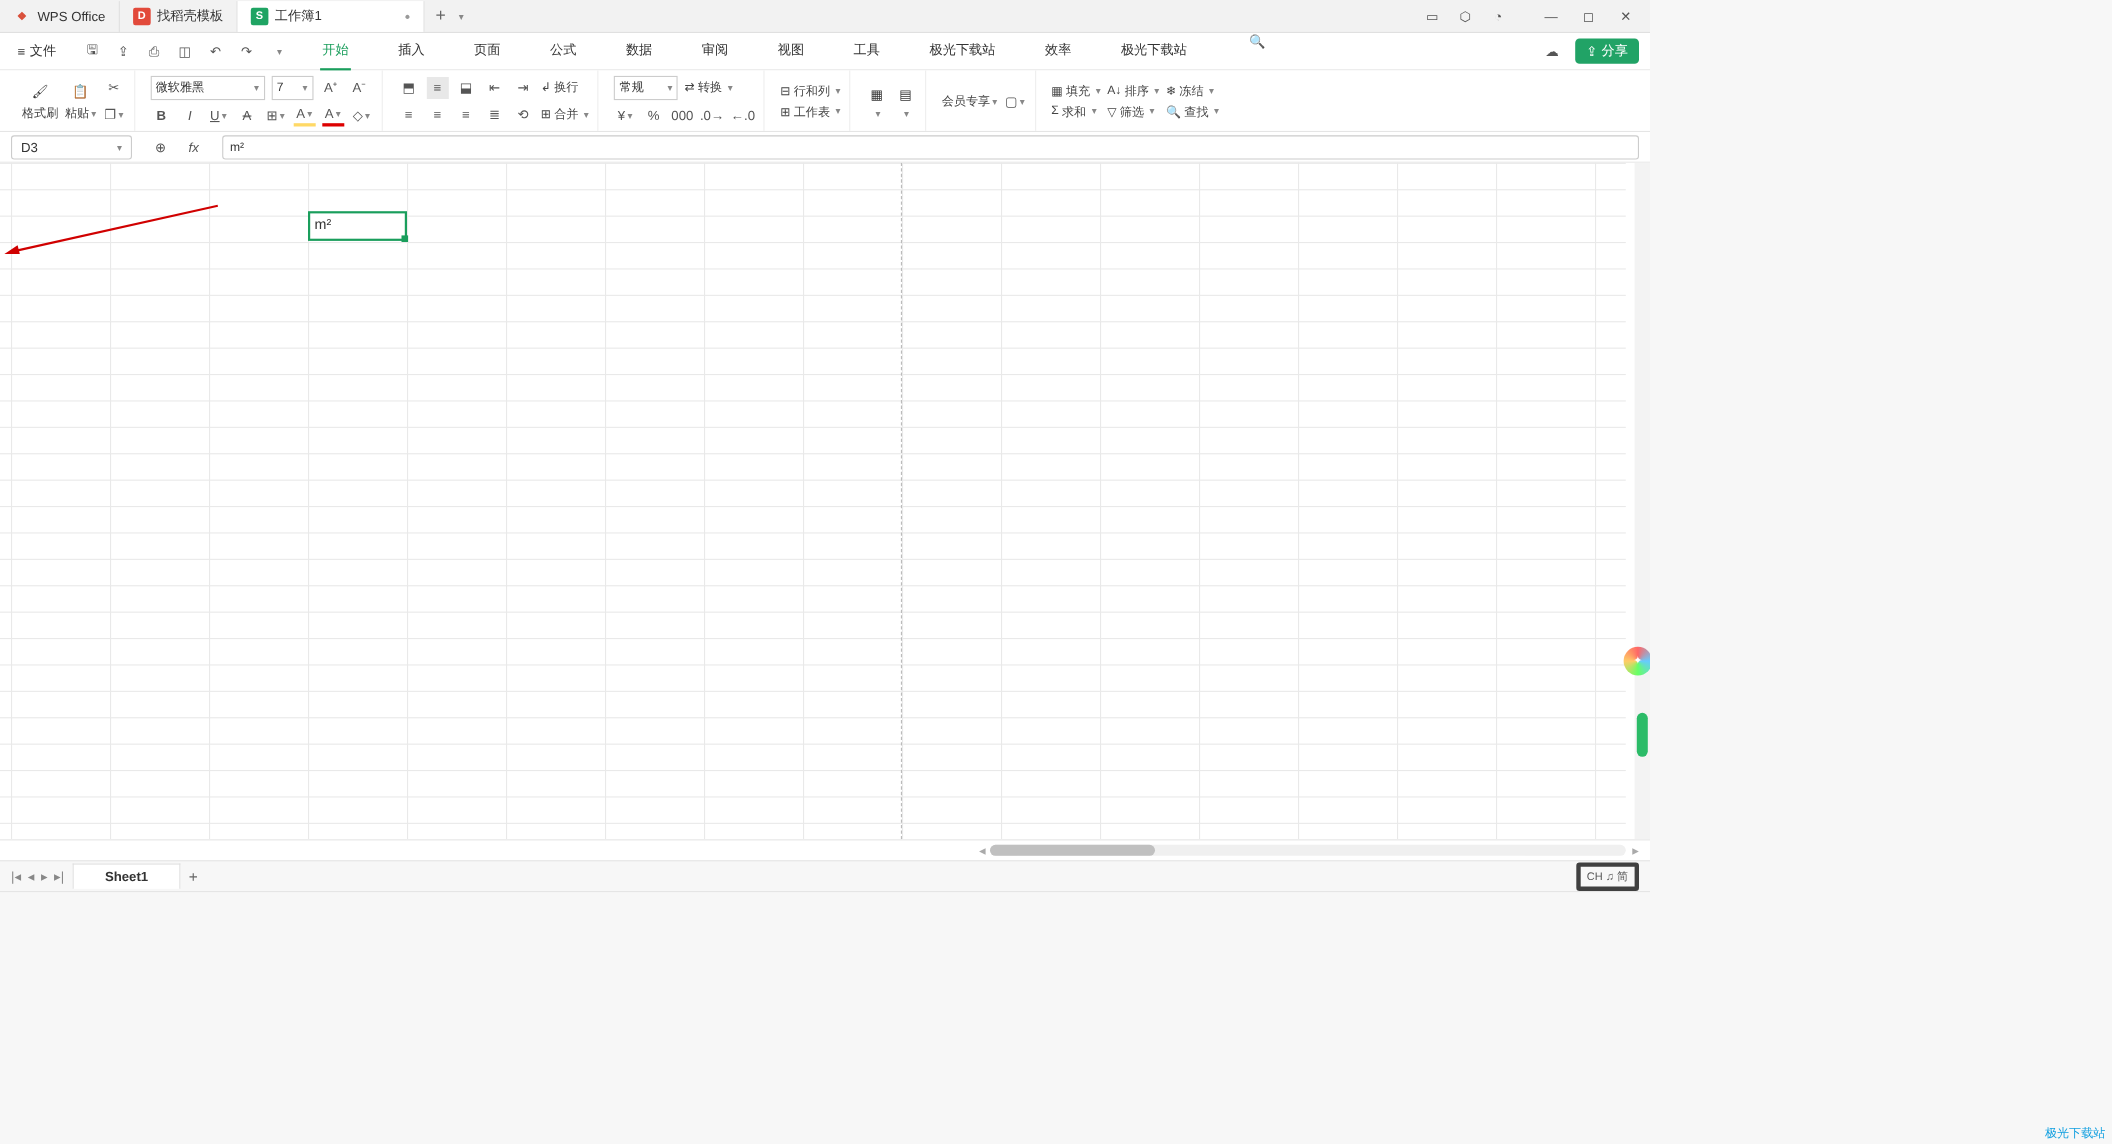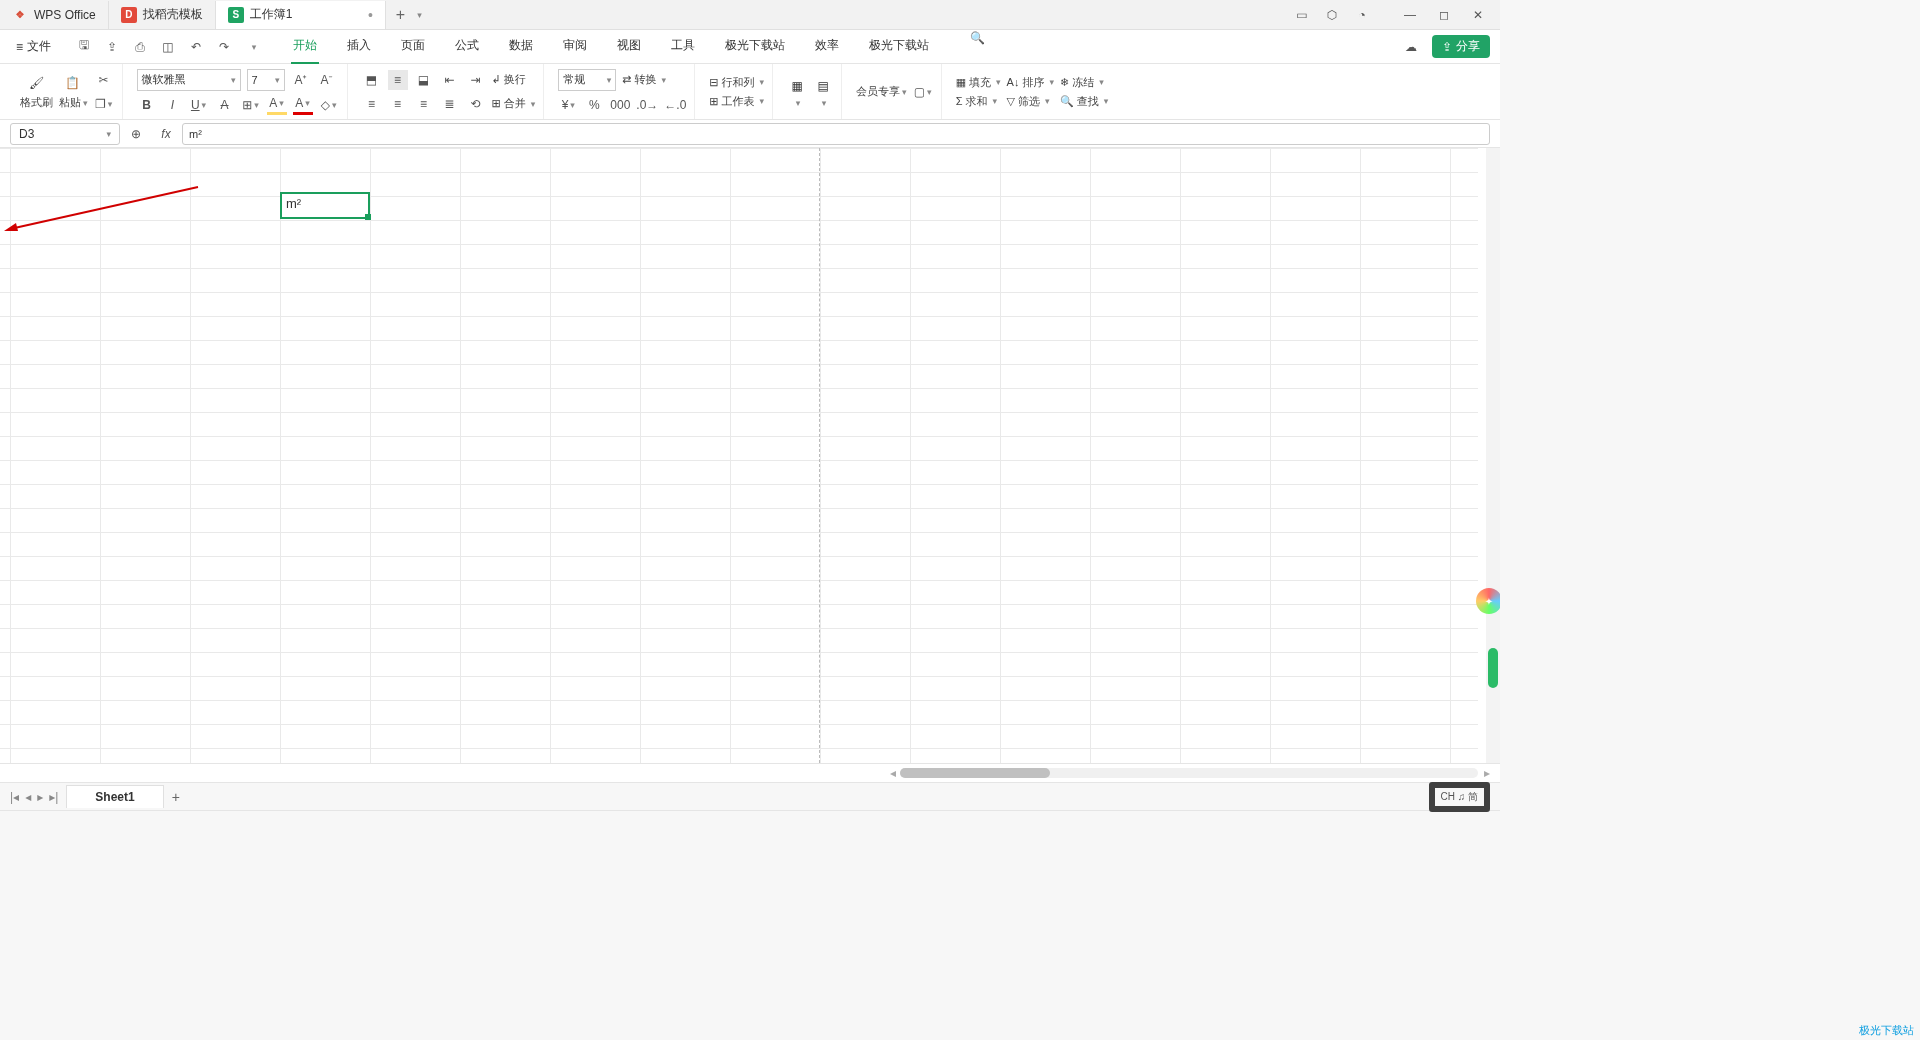--- a/index.html
+++ b/index.html
@@ -15,21 +15,21 @@
 .win-controls { margin-left: auto; display: flex; gap: 18px; padding-right: 14px; }
 .win-btn { width: 16px; height: 16px; display: flex; align-items: center; justify-content: center; color: #555; cursor: pointer; }
 .pre-win { display: flex; gap: 14px; margin-right: 14px; }
 
 
 .menubar { height: 34px; background: #fff; display: flex; align-items: center; border-bottom: 1px solid #e5e5e5; padding: 0 10px; }
 .menu-left { display: flex; align-items: center; gap: 10px; }
 .file-btn { display: flex; align-items: center; gap: 4px; padding: 4px 6px; }
 .qat { display: flex; gap: 10px; margin-left: 8px; }
 .qat-btn { width: 18px; height: 18px; display: flex; align-items: center; justify-content: center; color: #555; }
-.menu-tabs { display: flex; gap: 26px; margin-left: 28px; }
+.menu-tabs { display: flex; gap: 41px; margin-left: 28px; }
 .menu-tab { padding: 8px 2px; color: #333; cursor: pointer; }
 .menu-tab.active { color: #1a9e5c; border-bottom: 2px solid #1a9e5c; }
 .menu-right { margin-left: auto; display: flex; align-items: center; gap: 12px; }
 .share-btn { background: #21a366; color: #fff; padding: 3px 10px; border-radius: 4px; display: flex; align-items: center; gap: 4px; }
 
 
 .ribbon { height: 56px; background: #fff; display: flex; align-items: center; padding: 0 12px; border-bottom: 1px solid #e5e5e5; gap: 6px; }
 .rgroup { display: flex; align-items: center; height: 100%; padding: 0 8px; border-right: 1px solid #eee; gap: 6px; }
 .rgroup:last-child { border-right: none; }
 .rvert { display: flex; flex-direction: column; align-items: center; gap: 2px; cursor: pointer; }
@@ -38,21 +38,21 @@
 .rcol { display: flex; flex-direction: column; gap: 4px; }
 .rrow { display: flex; align-items: center; gap: 6px; }
 .rbtn { min-width: 20px; height: 20px; display: flex; align-items: center; justify-content: center; cursor: pointer; color: #555; }
 .font-sel { width: 104px; height: 22px; border: 1px solid #ccc; padding: 0 4px; display: flex; align-items: center; font-size: 11px; }
 .size-sel { width: 38px; height: 22px; border: 1px solid #ccc; padding: 0 4px; display: flex; align-items: center; font-size: 11px; }
 .dd { font-size: 9px; color: #888; margin-left: 2px; }
 .combo { width: 58px; height: 22px; border: 1px solid #ccc; padding: 0 4px; display: flex; align-items: center; font-size: 11px; justify-content: space-between;}
 .rlink { display: flex; align-items: center; gap: 3px; cursor: pointer; font-size: 11px; color: #444; }
 
 
-.fxbar { height: 28px; background: #fff; display: flex; align-items: center; padding: 4px 10px; border-bottom: 1px solid #e5e5e5; }
+.fxbar { height: 28px; background: #fff; display: flex; align-items: center; padding: 4px 10px; gap: 10px; border-bottom: 1px solid #e5e5e5; }
 .namebox { width: 110px; height: 22px; border: 1px solid #ccc; border-radius: 3px; display: flex; align-items: center; padding: 0 8px; justify-content: space-between; }
 .fx-controls { display: flex; align-items: center; gap: 10px; padding: 0 6px; }
 .fx-input { flex: 1; height: 22px; border: 1px solid #ccc; border-radius: 3px; padding: 0 6px; display: flex; align-items: center; font-size: 11px; }
 
 
 .grid-wrap { position: relative; background: #fff; height: 616px; overflow: hidden; border-bottom: 1px solid #e5e5e5; }
 .grid { position: relative; width: 1478px; height: 100%; }
 .rowline { position: absolute; left: 0; right: 0; border-top: 1px solid #e9e9e9; }
 .colline { position: absolute; top: 0; bottom: 0; border-left: 1px solid #e9e9e9; }
 .pagebrk { position: absolute; top: 0; bottom: 0; border-left: 1px dashed #bbb; }
@@ -65,21 +65,21 @@
 
 .hscroll-row { height: 18px; background: #fff; display: flex; align-items: center; padding: 0 10px; }
 .hscroll-track { flex: 1; height: 10px; background: #f0f0f0; margin: 0 6px 0 880px; border-radius: 5px; position: relative; }
 .hscroll-thumb { position: absolute; left: 0; top: 0; height: 10px; width: 150px; background: #c0c0c0; border-radius: 5px; }
 
 
 .sheetbar { height: 28px; background: #f7f7f7; display: flex; align-items: center; padding: 0 10px; gap: 8px; border-top: 1px solid #e5e5e5; }
 .sheet-nav { display: flex; gap: 6px; color: #888; }
 .sheet-tab { background: #fff; padding: 4px 28px; border: 1px solid #e0e0e0; border-bottom: none; font-weight: bold; }
 .sheet-add { color: #666; font-size: 14px; }
-.ime-box { margin-left: auto; border: 6px solid #404040; border-radius: 3px; padding: 2px 6px; font-size: 10px; color: #555; }
+.ime-box { margin-left: auto; border: 4px solid #404040; border-radius: 3px; padding: 2px 6px; font-size: 10px; color: #555; }
 
 
 .statusbar { height: 24px; background: #f7f7f7; display: flex; align-items: center; padding: 0 10px; gap: 12px; border-top: 1px solid #e5e5e5; }
 .status-right { margin-left: auto; display: flex; align-items: center; gap: 12px; }
 .view-btn { width: 18px; height: 14px; border: 1px solid #888; }
 .zoom-track { width: 80px; height: 4px; background: #ccc; position: relative; }
 .zoom-thumb { position: absolute; top: -3px; left: 48px; width: 10px; height: 10px; border-radius: 50%; background: #888; }
 
 svg { display: block; }
 </style>

